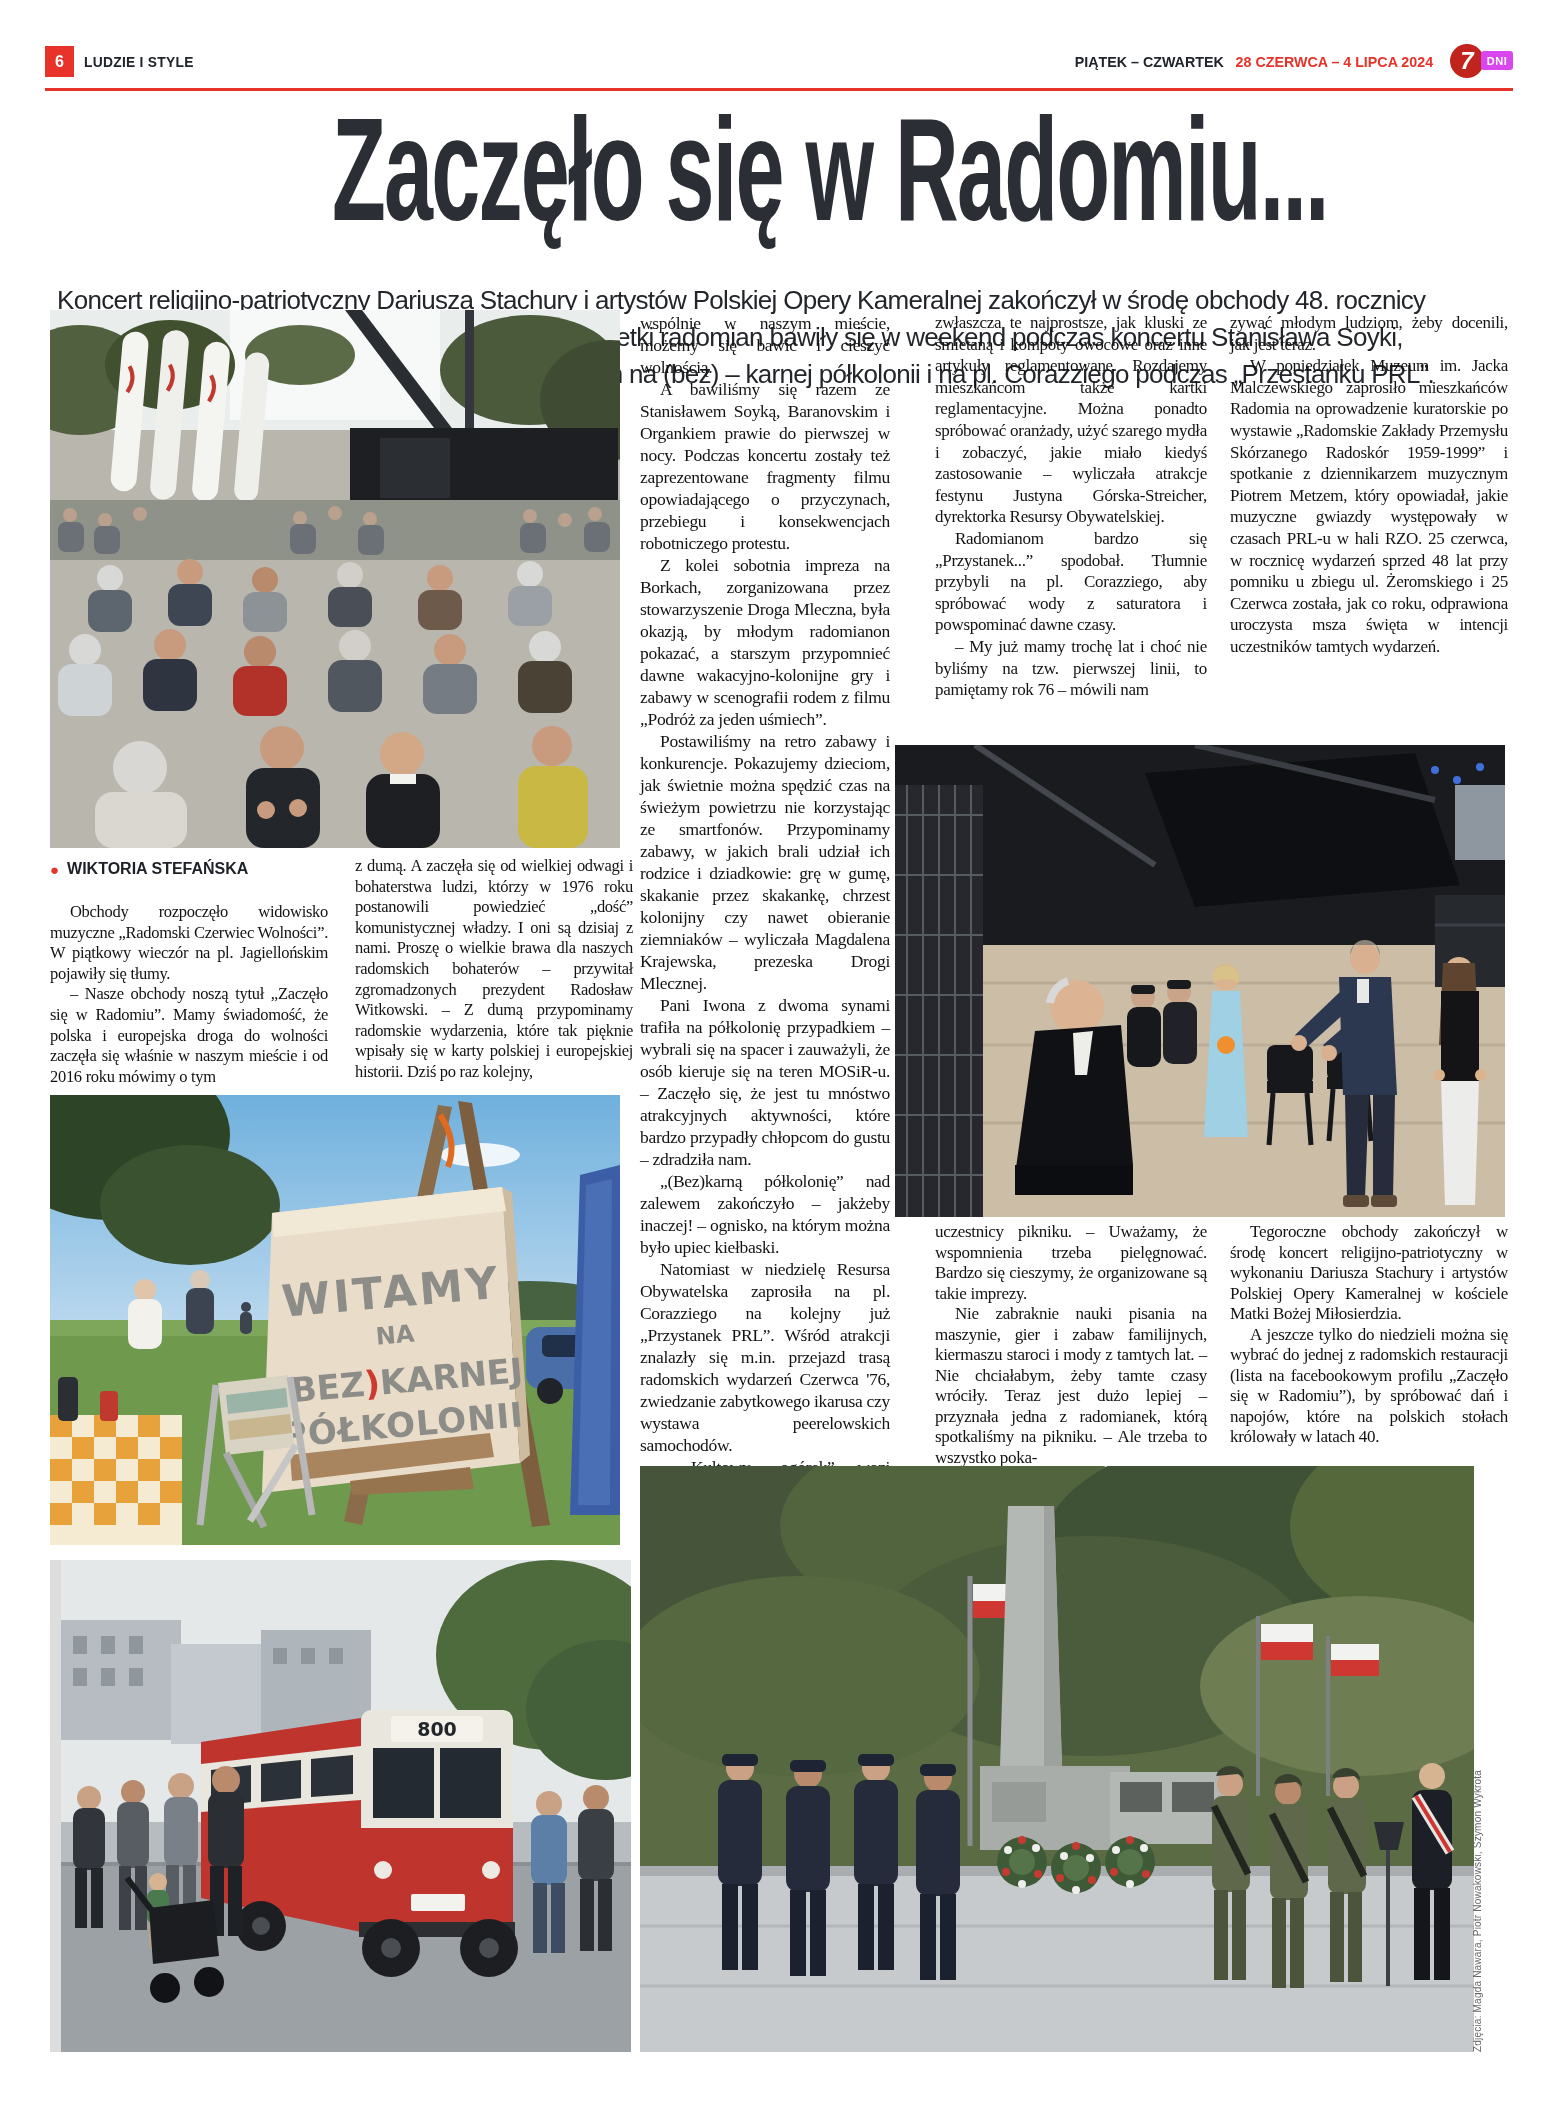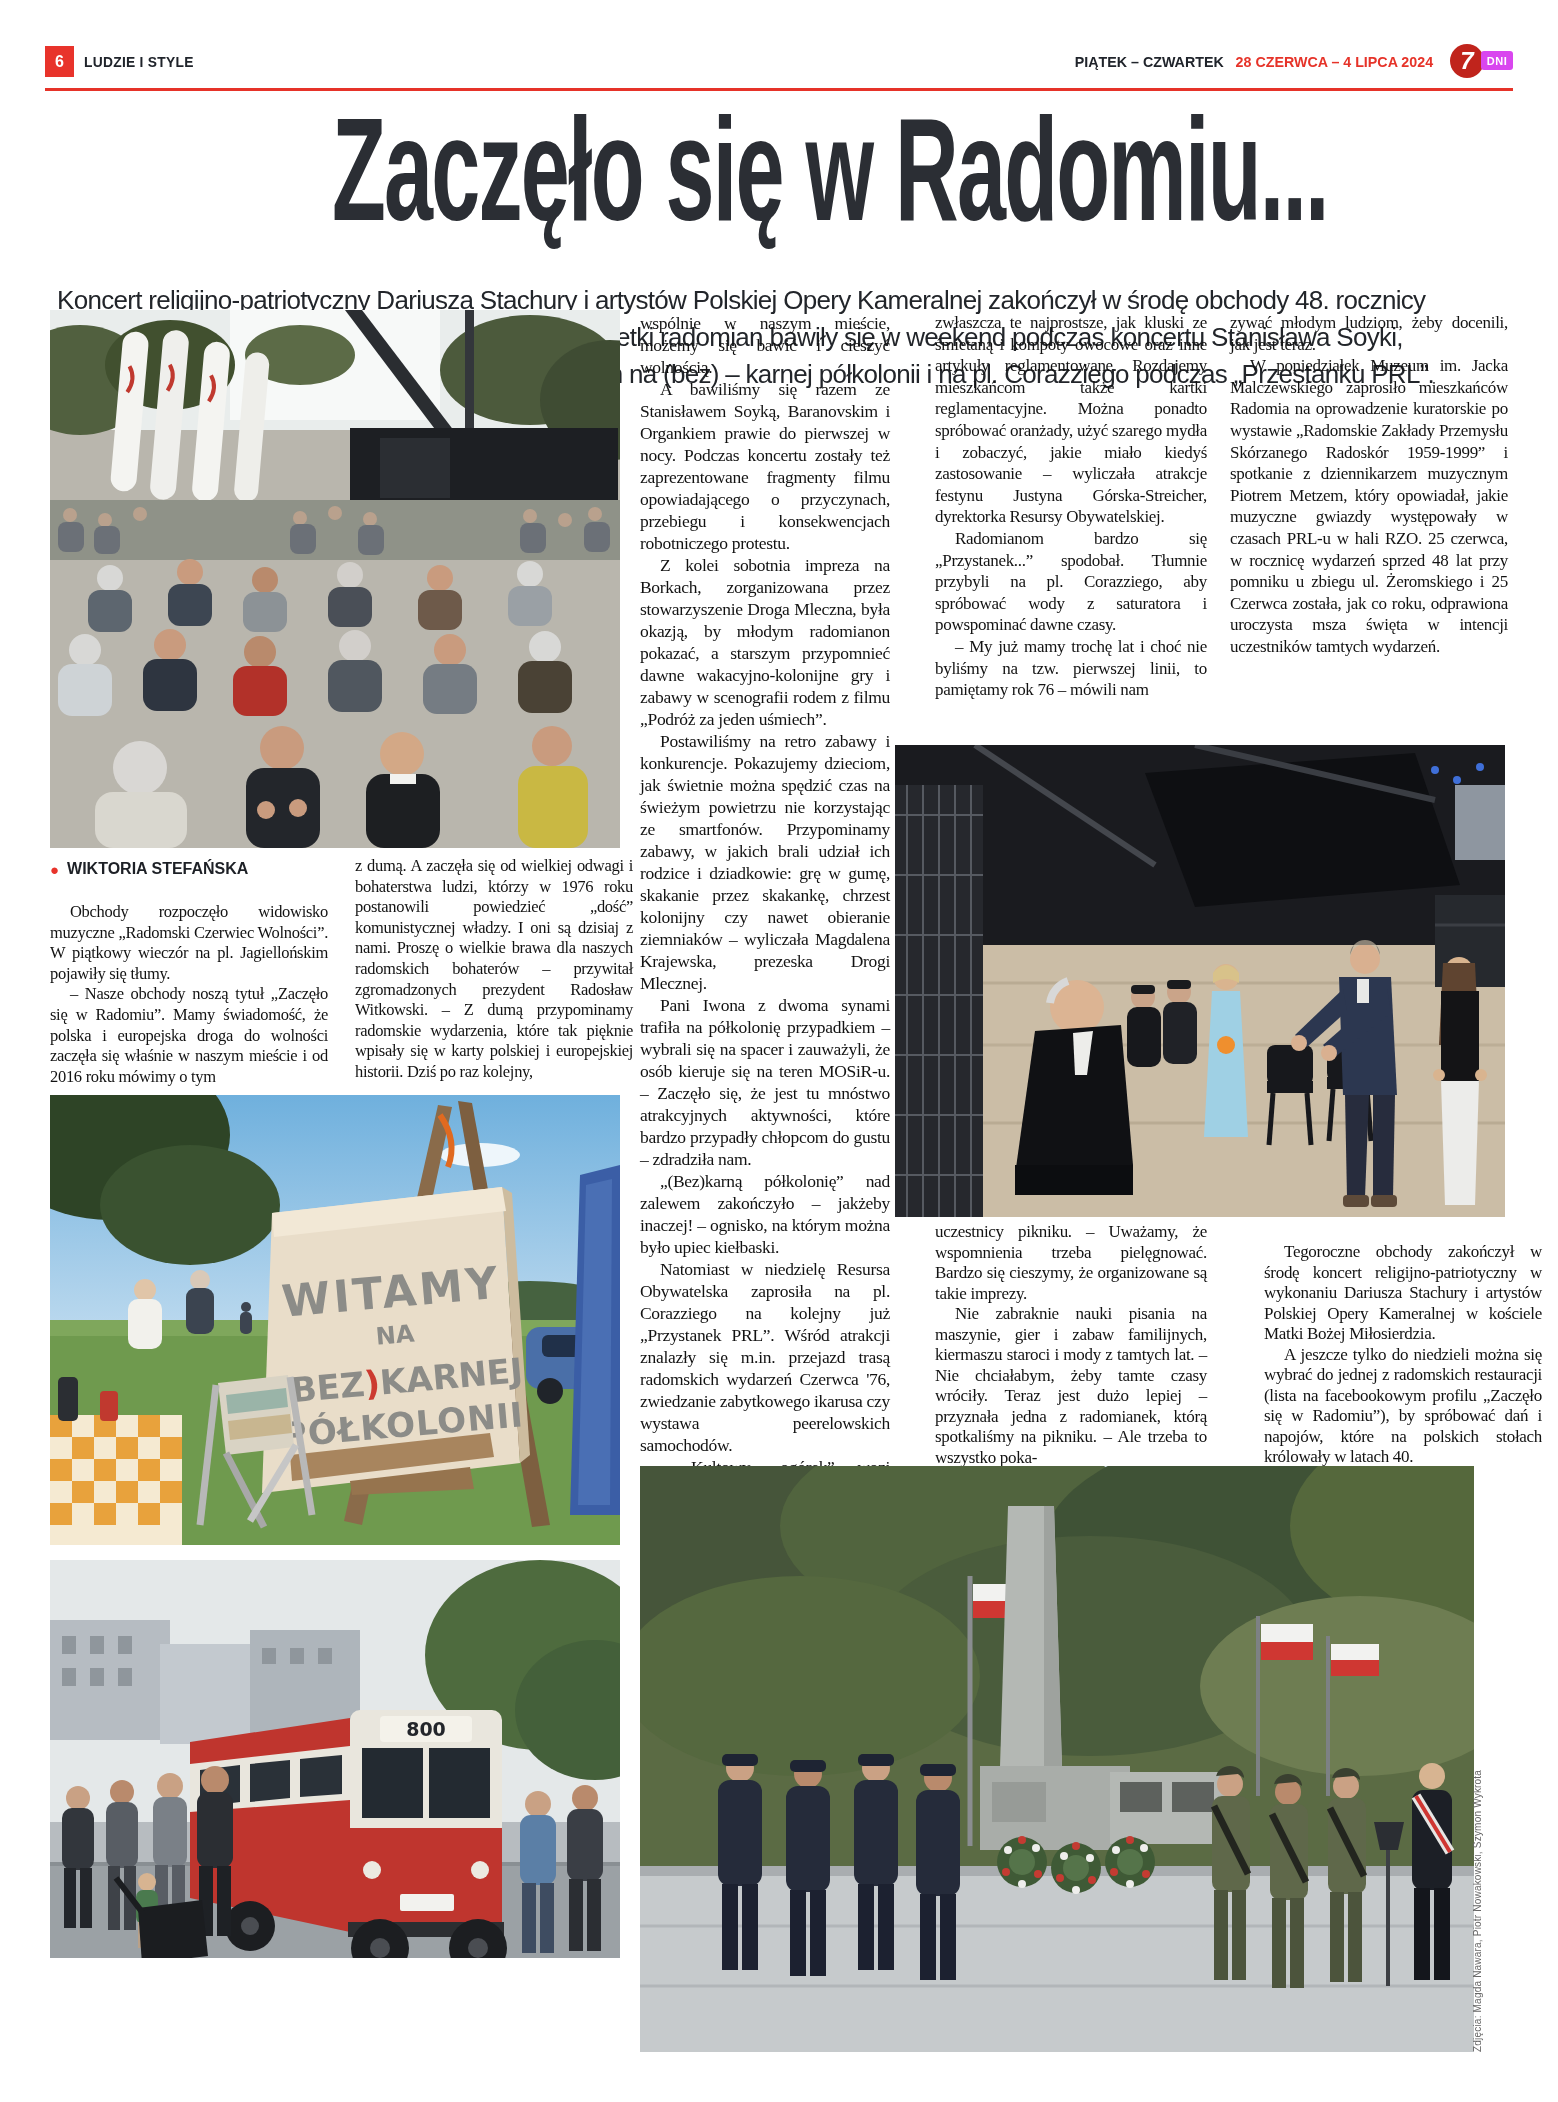--- a/index.html
+++ b/index.html
@@ -265,21 +265,21 @@
       <polygon points="546,336 584,336 580,460 550,460" fill="#ececea"></polygon>
       <circle cx="544" cy="330" r="6" fill="#d9b48f"></circle>
         <circle cx="586" cy="330" r="6" fill="#d9b48f"></circle>
     </svg>
   </div>
 
   <div class="col c45b" style="left:935px;top:1222px;width:272px;">
     <p>uczestnicy pikniku. – Uważamy, że wspomnienia trzeba pielęgnować. Bardzo się cieszymy, że organizowane są takie imprezy.</p>
     <p class="ind">Nie zabraknie nauki pisania na maszynie, gier i zabaw familijnych, kiermaszu staroci i mody z tamtych lat. – Nie chciałabym, żeby tamte czasy wróciły. Teraz jest dużo lepiej – przyznała jedna z radomianek, którą spotkaliśmy na pikniku. – Ale trzeba to wszystko poka-</p>
   </div>
-  <div class="col c45b" style="left:1264px;top:1222px;width:278px;margin-top:20px;">
+  <div class="col c45b" style="left:1230px;top:1222px;width:278px;">
     <p class="ind">Tegoroczne obchody zakończył w środę koncert religijno-patriotyczny w wykonaniu Dariusza Stachury i artystów Polskiej Opery Kameralnej w kościele Matki Bożej Miłosierdzia.</p>
     <p class="ind">A jeszcze tylko do niedzieli można się wybrać do jednej z radomskich restauracji (lista na facebookowym profilu „Zaczęło się w Radomiu”), by spróbować dań i napojów, które na polskich stołach królowały w latach 40.</p>
   </div>
 
   <div class="photo" style="left:50px;top:1095px;width:570px;height:450px;">
     <svg width="570" height="450" viewBox="0 0 570 450">
       <defs>
         <linearGradient id="sky3" x1="0" y1="0" x2="0" y2="1">
           <stop offset="0" stop-color="#6fb0dd"></stop>
             <stop offset="1" stop-color="#c3ddf0"></stop>
@@ -355,21 +355,21 @@
         <polygon points="176,300 236,293 238,312 178,319" fill="#9ab4a8"></polygon>
         <polygon points="178,326 240,319 242,338 180,345" fill="#c8b690"></polygon>
         <line x1="166" y1="290" x2="150" y2="430" stroke="#b8b8b8" stroke-width="7"></line>
         <line x1="240" y1="282" x2="262" y2="420" stroke="#b8b8b8" stroke-width="7"></line>
         <line x1="176" y1="358" x2="214" y2="432" stroke="#a8a8a8" stroke-width="7"></line>
         <line x1="246" y1="350" x2="200" y2="426" stroke="#c6c6c6" stroke-width="7"></line>
       </g>
     </svg>
   </div>
 
-  <div class="photo" style="left:50px;top:1560px;width:570px;height:398px;">
+  <div class="photo" style="left:50px;top:1560px;width:570px;height:492px;padding-left:11px;">
     <svg width="570" height="492" viewBox="0 0 570 492">
       <rect width="570" height="492" fill="#e4e8e9"></rect>
       <rect x="0" y="60" width="120" height="120" fill="#b6bcc2"></rect>
       <rect x="110" y="84" width="100" height="100" fill="#c3c9cf"></rect>
       <rect x="200" y="70" width="110" height="110" fill="#aeb5bb"></rect>
       <g fill="#8f969c">
         <rect x="12" y="76" width="14" height="18"></rect>
           <rect x="40" y="76" width="14" height="18"></rect>
           <rect x="68" y="76" width="14" height="18"></rect>
         <rect x="12" y="108" width="14" height="18"></rect>

